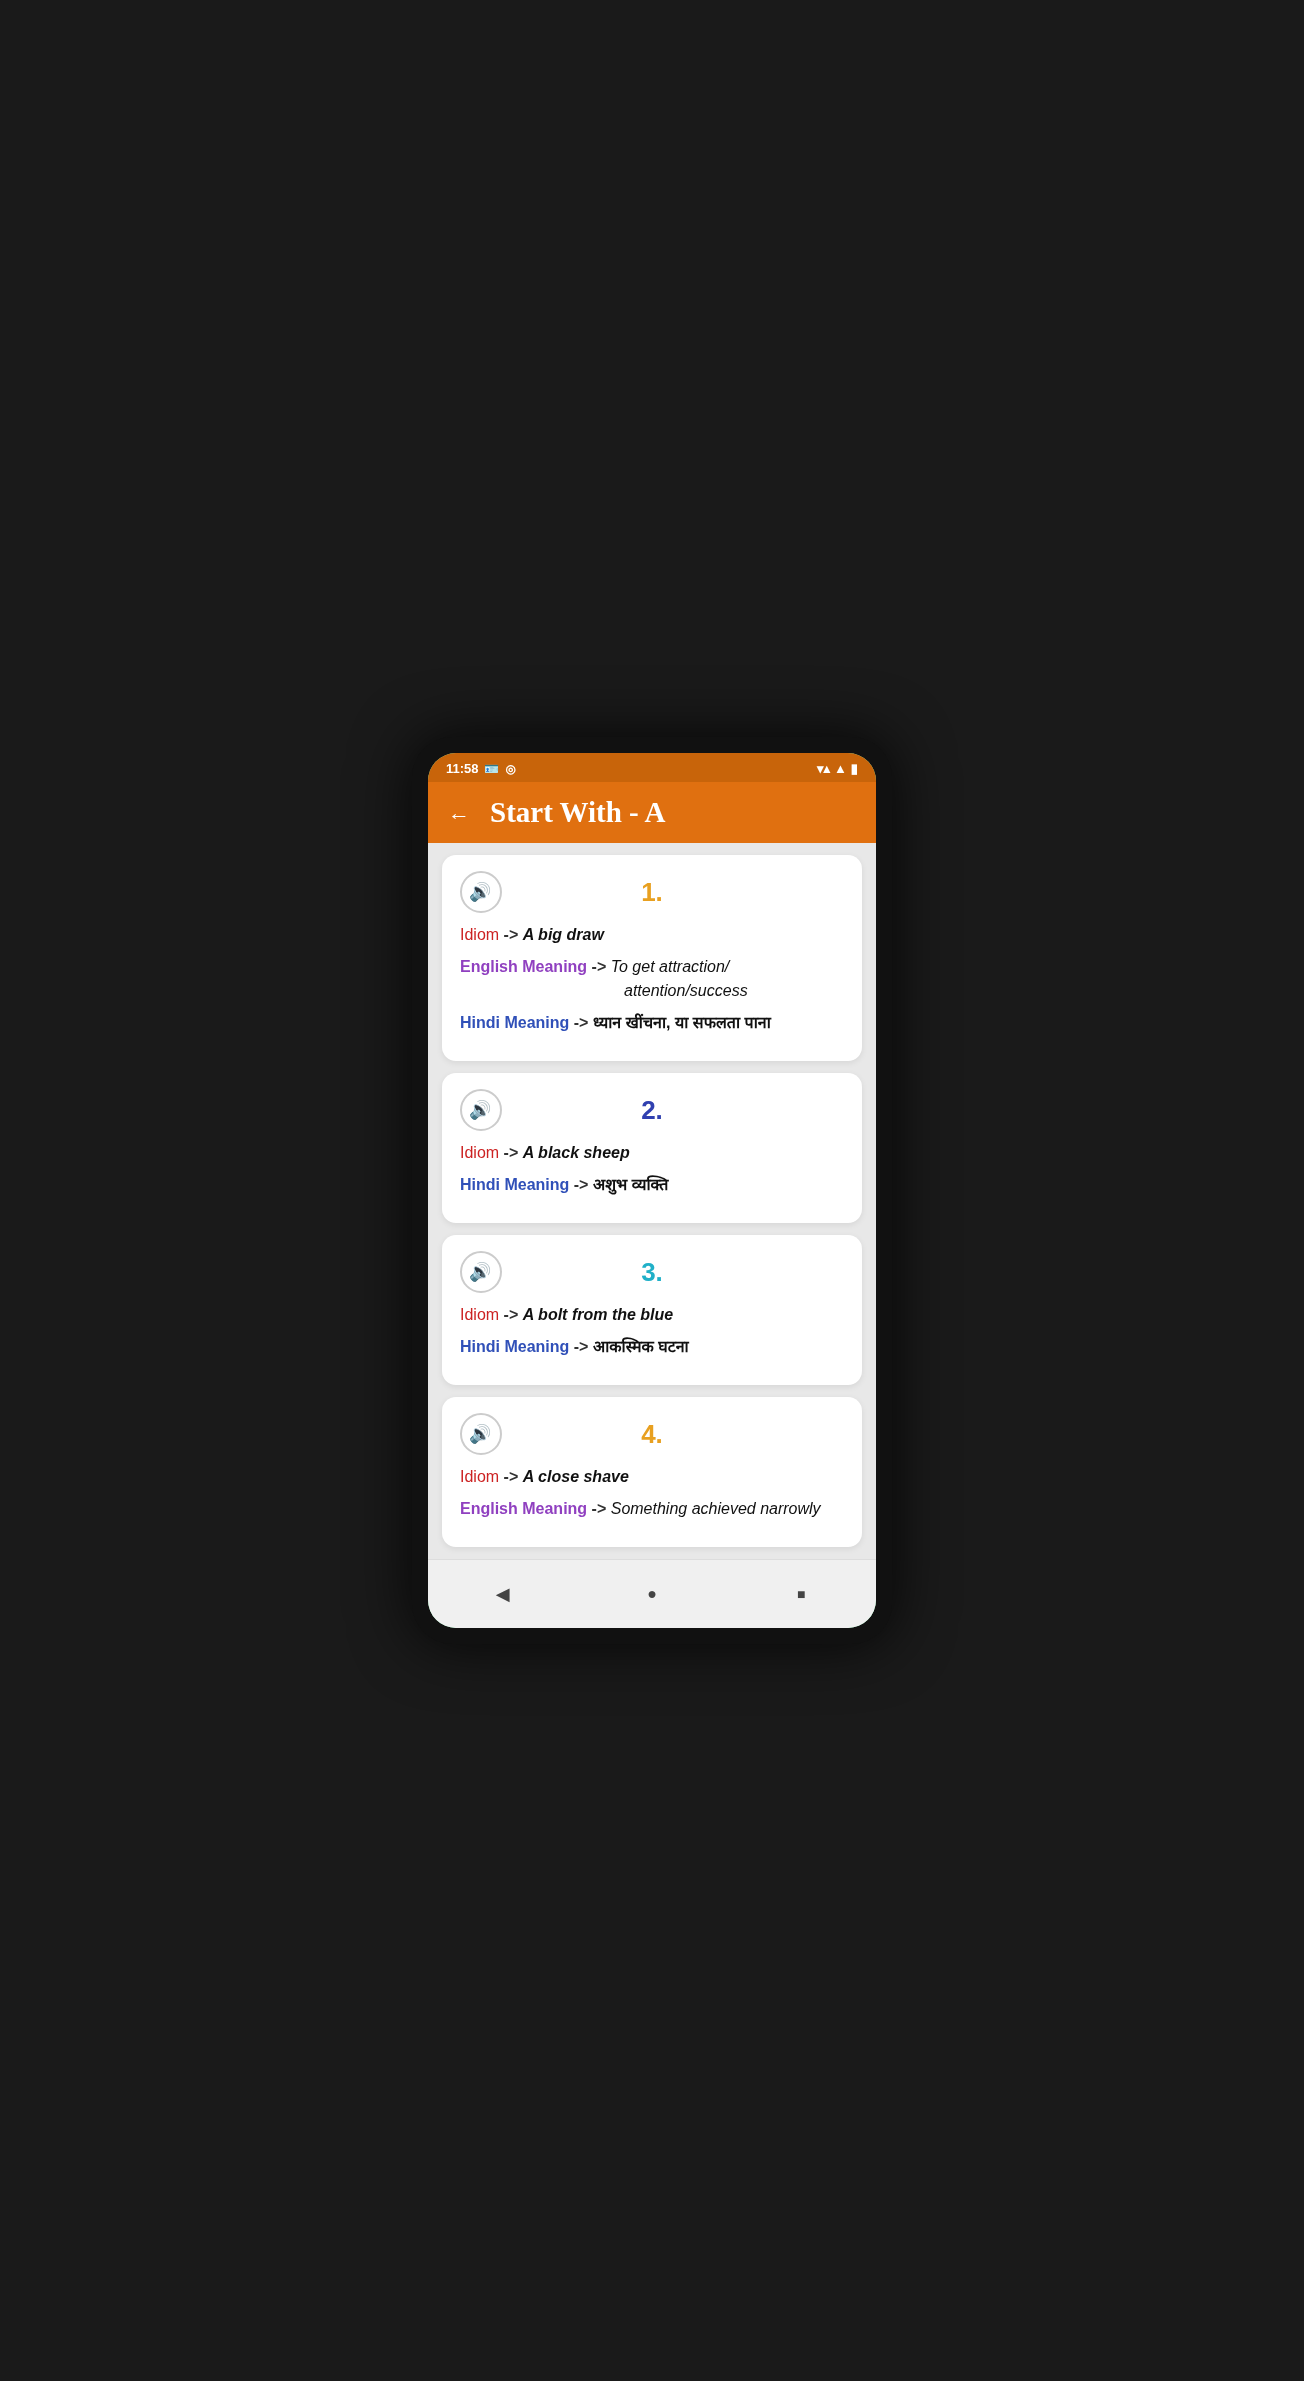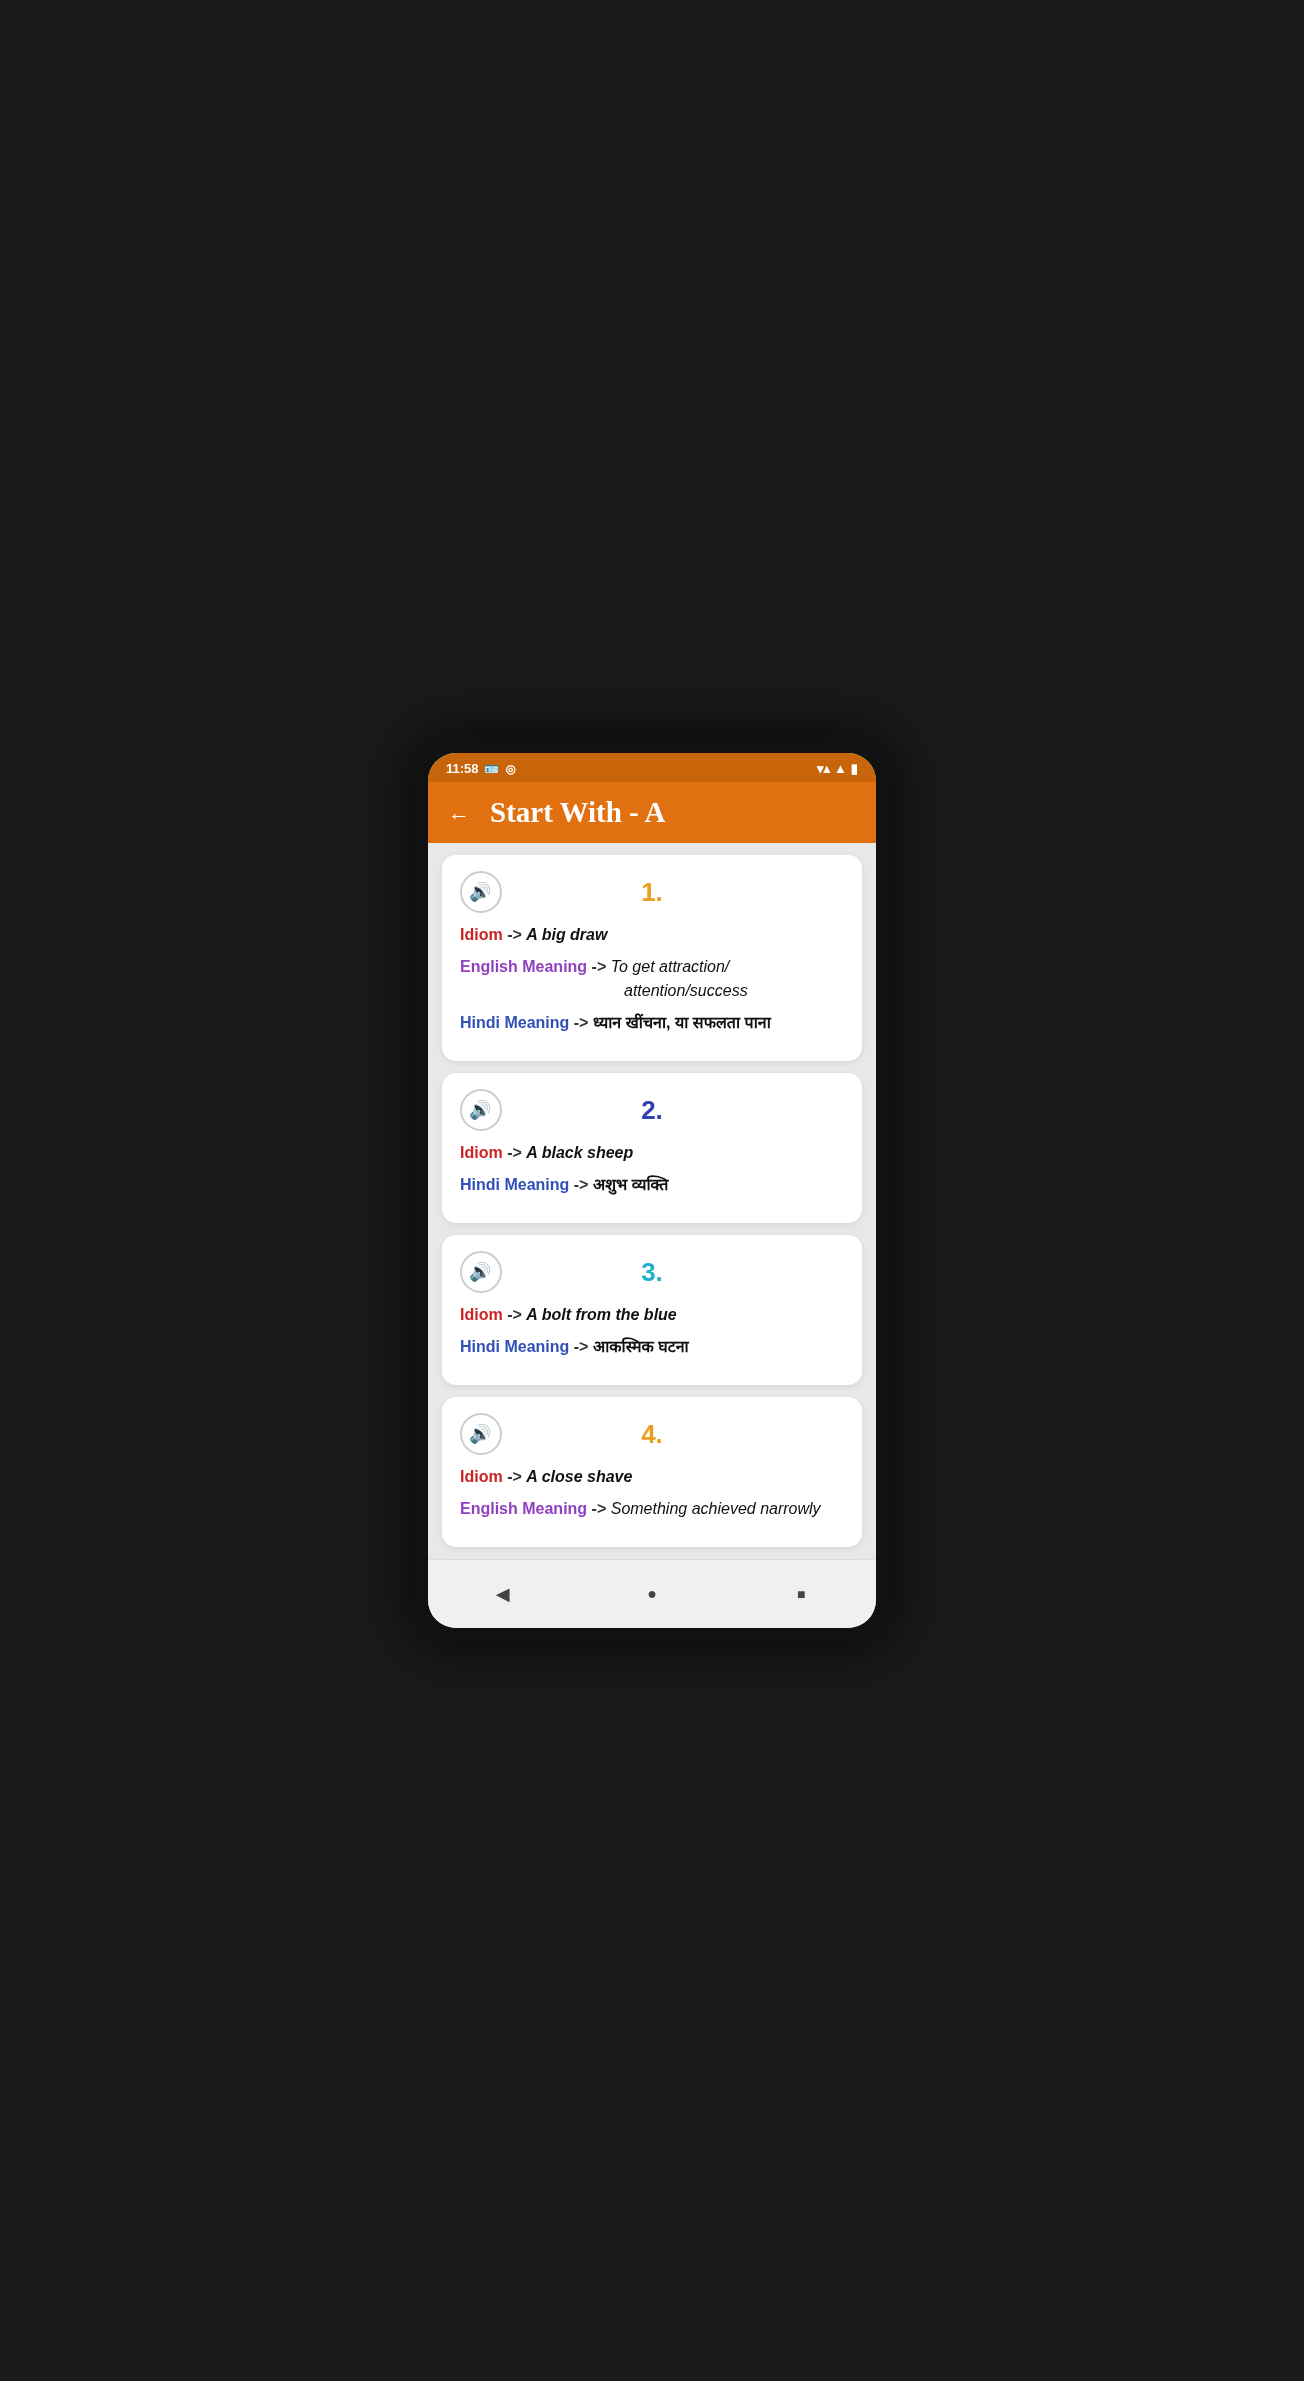--- a/index.html
+++ b/index.html
@@ -121,21 +121,21 @@
     .num-blue { color: #3040b0; }
     .num-cyan { color: #20b0c8; }
     .num-orange2 { color: #e8a020; }
 
     .idiom-line {
       font-size: 16px;
       margin-bottom: 8px;
       line-height: 1.5;
     }
 
-    .label-idiom { color: #cc2222; font-weight: 700; margin-top: 12px; }
+    .label-idiom { color: #cc2222; font-weight: 400; margin-top: 12px; }
     .label-english { color: #9040c0; font-weight: 700; }
     .label-hindi { color: #3050b8; font-weight: 700; }
 
     .arrow { color: #333; font-weight: 700; }
 
     .idiom-text { font-style: italic; font-weight: 700; color: #111; }
     .meaning-text { font-style: italic; color: #111; }
     .hindi-text { font-weight: 700; color: #111; }
 
     

